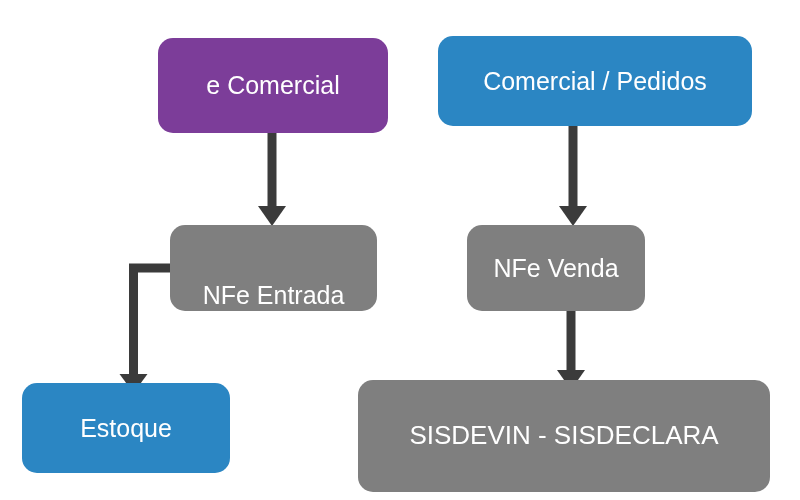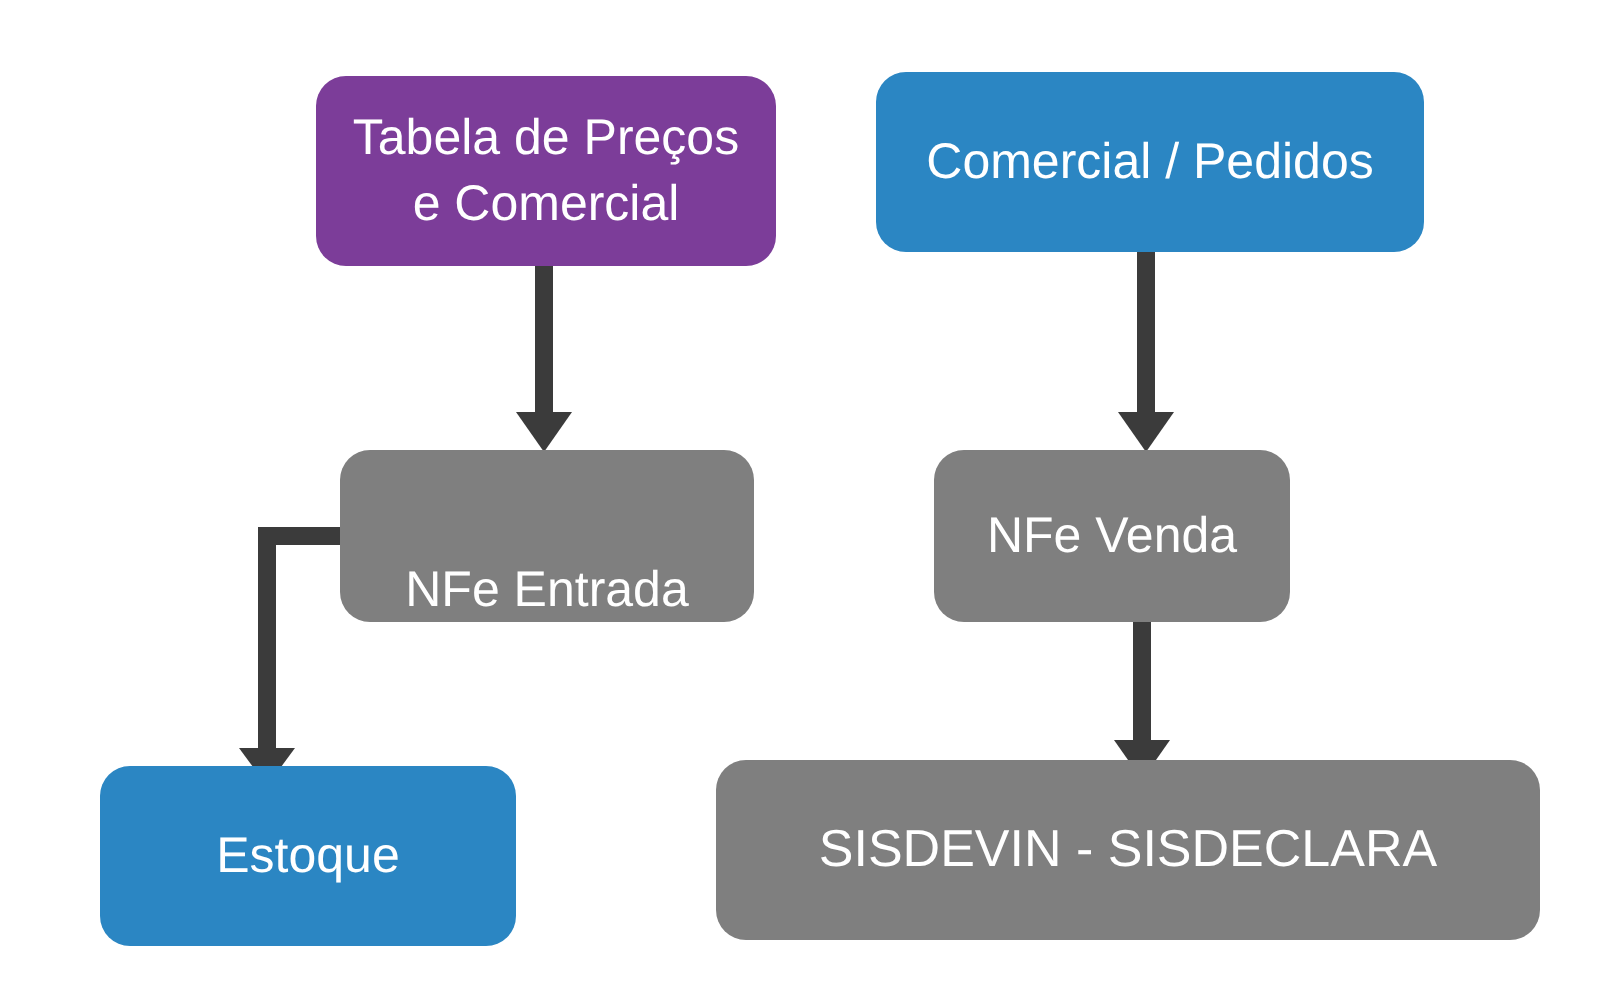--- a/index.html
+++ b/index.html
@@ -29,25 +29,25 @@
     align-items: center;
     justify-content: center;
     text-align: center;
     border-radius: 15px;
     color: var(--text, #ffffff);
     font-size: 25px;
     line-height: 1.3;
   }
   .node .label { display: block; }
   #node-tabela-precos       { left: 158px; top:  38px; width: 230px; height: 95px; }
-  #node-comercial-pedidos   { left: 438px; top:  36px; width: 274px; height: 90px; }
+  #node-comercial-pedidos   { left: 438px; top:  36px; width: 314px; height: 90px; }
   #node-nfe-entrada         { left: 170px; top: 225px; width: 207px; height: 86px; }
   #node-nfe-venda           { left: 467px; top: 225px; width: 178px; height: 86px; }
-  #node-estoque             { left:  22px; top: 383px; width: 208px; height: 90px; margin-left: 28px; }
-  #node-sisdevin-sisdeclara { left: 358px; top: 380px; width: 412px; height: 90px; font-size: 26px; }
+  #node-estoque             { left:  22px; top: 383px; width: 208px; height: 90px; }
+  #node-sisdevin-sisdeclara { left: 358px; top: 380px; width: 412px; height: 112px; font-size: 26px; }
 </style>
 </head>
 <body>
 
 <div id="canvas">
 
   <svg id="edges" viewBox="0 0 800 500" xmlns="http://www.w3.org/2000/svg">
     <g>
       <line class="edge" x1="272" y1="133" x2="272" y2="207"></line>
       <polygon class="head" points="258,206 286,206 272,226"></polygon>
@@ -61,21 +61,20 @@
       <polygon class="head" points="557,370 585,370 571,390"></polygon>
     </g>
     <g>
       <polyline class="edge" points="170,268 133.5,268 133.5,374"></polyline>
       <polygon class="head" points="119.5,374 147.5,374 133.5,393"></polygon>
     </g>
   </svg>
 
   <div class="node" id="node-tabela-precos" style="background: var(--purple);">
     <span class="label">
-      <span style="display:block">Tabela de Preços</span>
       <span style="display:block">e Comercial</span>
     </span>
   </div>
 
   <div class="node" id="node-comercial-pedidos" style="background: var(--blue);">
     <span class="label">Comercial / Pedidos</span>
   </div>
 
   <div class="node" id="node-nfe-entrada" style="background: var(--gray); align-items: flex-end;">
     <span class="label">NFe Entrada</span>

